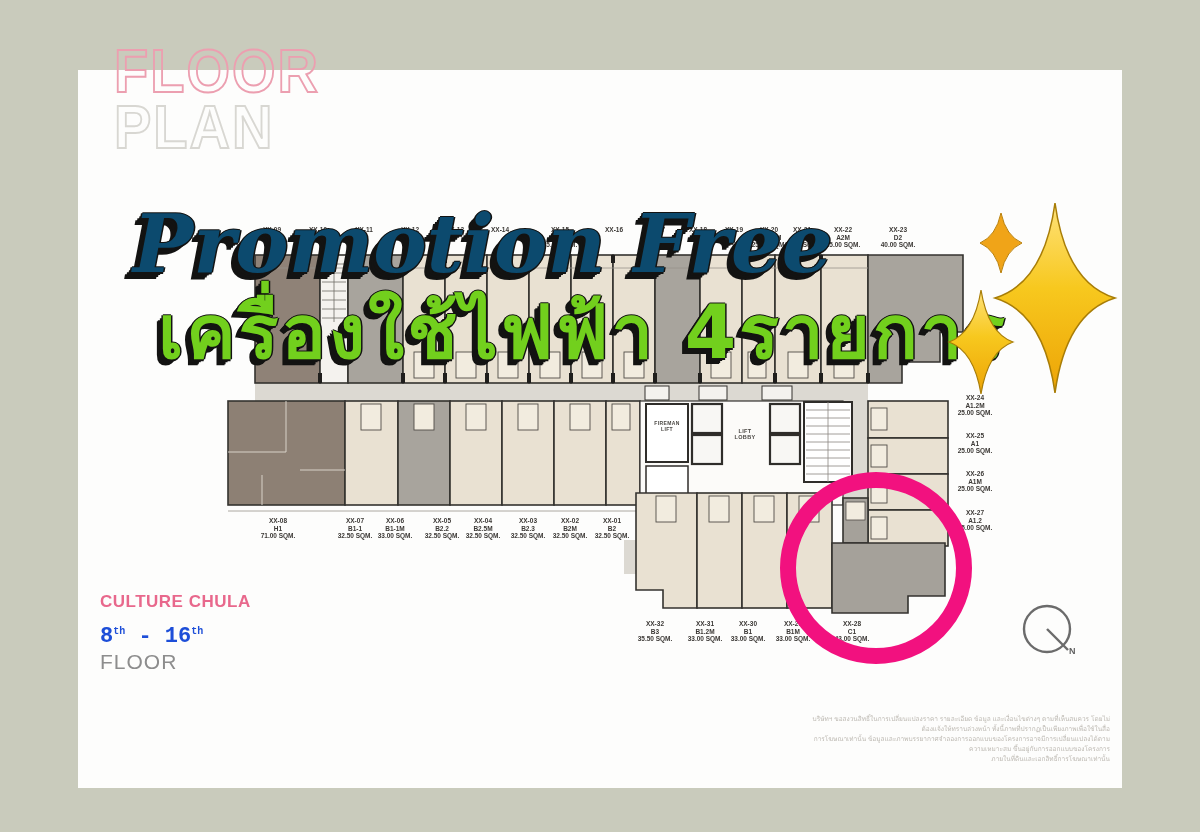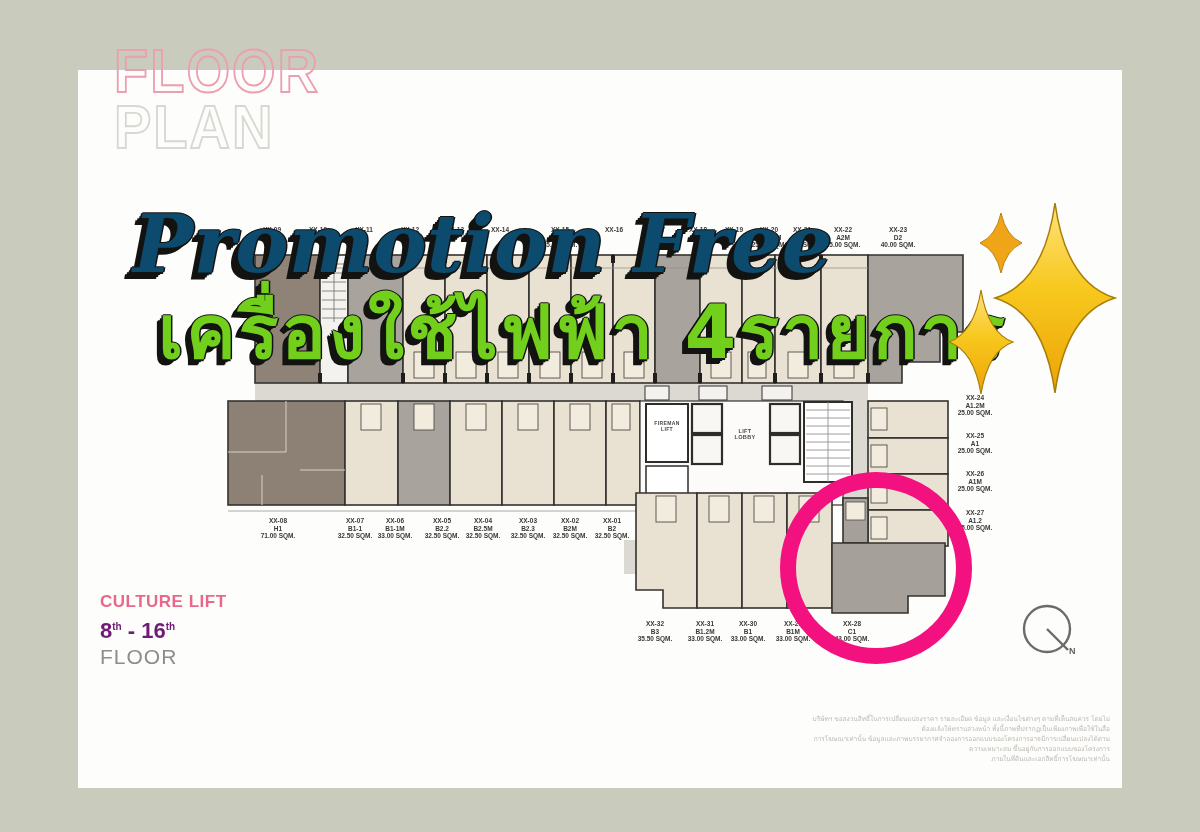--- a/index.html
+++ b/index.html
@@ -33,21 +33,21 @@
   .labels { position:absolute; left:0; top:0; width:1200px; height:832px; z-index:20; }
   .unit-label { position:absolute; transform:translateX(-50%); text-align:center;
                 font-size:6.5px; font-weight:700; line-height:7.6px; color:#3b3835; white-space:nowrap; }
 
   .core-label { position:absolute; z-index:21; text-align:center; font-weight:700; color:#4a4743;
                 font-size:5px; line-height:6px; letter-spacing:.4px; transform:translateX(-50%); }
 
   
   .brand { position:absolute; left:100px; top:592px; z-index:22; }
   .brand .name { color:#e8688c; font-weight:700; font-size:17px; letter-spacing:.5px; }
-  .brand .range { color:#701a75; font-weight:700; font-size:22px; margin-top:6px; }
+  .brand .range { color:#1d4ed8; font-weight:700; font-size:22px; margin-top:12px;font-family:Liberation Mono, monospace; }
   .brand .range sup { font-size:10px; vertical-align:super; }
   .brand .floorword { color:#8d8d8d; font-size:21px; letter-spacing:1px; margin-top:1px; }
 
   
   .disclaimer { position:absolute; left:805px; top:714px; width:305px; z-index:22;
                 text-align:right; font-size:6.5px; line-height:10px; color:#bcb8b1; }
 
   .compass-n { position:absolute; left:1069px; top:646px; z-index:22; font-size:9px; font-weight:700; color:#5f5f5f; }
 </style>
 </head>
@@ -376,21 +376,21 @@
   </g>
   <g transform="translate(981,342)">
     <path d="M0 -52 Q7 -9 32 0 Q7 9 0 52 Q-7 9 -32 0 Q-7 -9 0 -52 Z" fill="url(#gold)" stroke="#a87d07" stroke-width="1.2"></path>
   </g>
   <g transform="translate(1001,243)">
     <path d="M0 -30 Q5 -7 21 0 Q5 7 0 30 Q-5 7 -21 0 Q-5 -7 0 -30 Z" fill="#f0a418" stroke="#b97f08" stroke-width="1"></path>
   </g>
 </svg>
 
 <div class="brand">
-  <div class="name">CULTURE LIFT</div>
+  <div class="name">CULTURE CHULA</div>
   <div class="range"><span>8</span><sup>th</sup><span> - 16</span><sup>th</sup></div>
   <div class="floorword">FLOOR</div>
 </div>
 
 <svg class="layer" style="z-index:22" viewBox="0 0 1200 832">
   <circle cx="1047" cy="629" r="23" fill="none" stroke="#6b6b6b" stroke-width="2.4"></circle>
   <line x1="1047" y1="629" x2="1068" y2="650" stroke="#6b6b6b" stroke-width="2.4"></line>
 </svg>
 <div class="compass-n">N</div>
 

